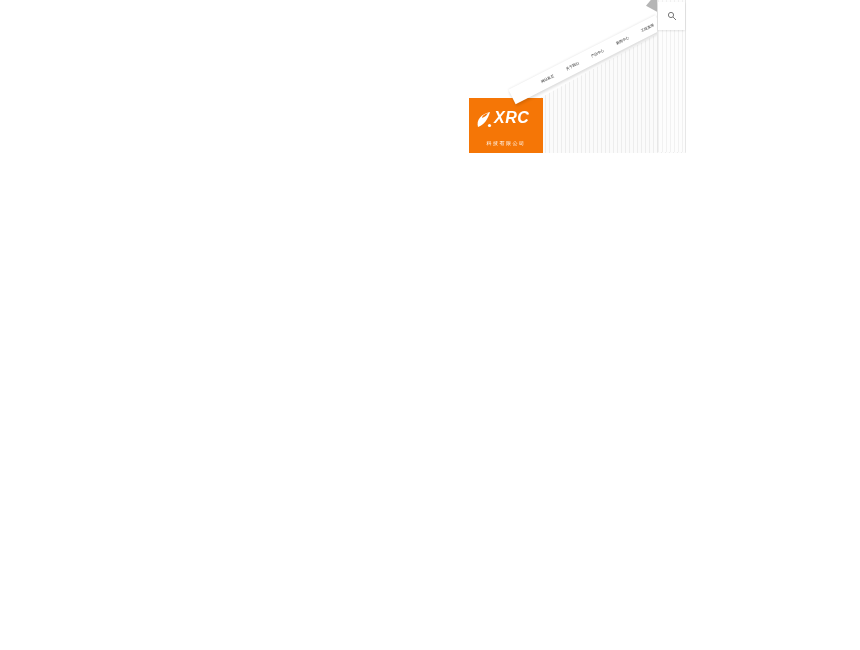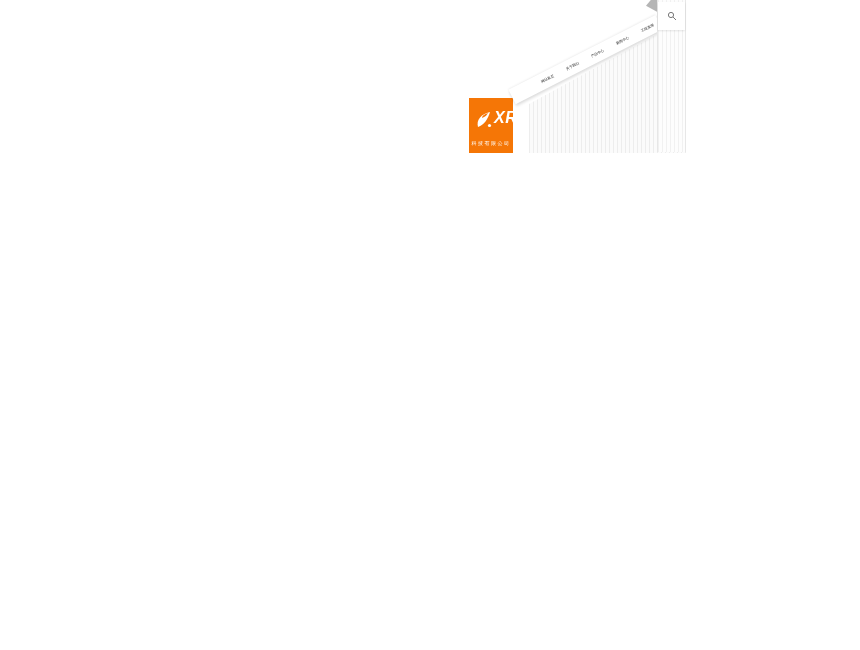--- a/index.html
+++ b/index.html
@@ -19,21 +19,21 @@
   .stripe-region{
     position:absolute;
     left:529px; top:0; width:157px; height:153px;
     background:repeating-linear-gradient(90deg,#ededed 0 1px,#fbfbfb 1px 4px);
     clip-path:polygon(0 104px,136px 30px,157px 30px,157px 153px,0 153px);
   }
 
   
   .logo-block{
     position:absolute;
-    left:469px; top:98px; width:44px; height:55px;
+    left:469px; top:98px; width:74px; height:55px;
     background:#f57606;
     z-index:2;
     cursor:pointer;
   }
   .logo-swoosh{
     position:absolute; left:4px; top:12px; width:20px; height:20px;
   }
   .logo-text{
     position:absolute; left:25px; top:12px;
     color:#ffffff;

